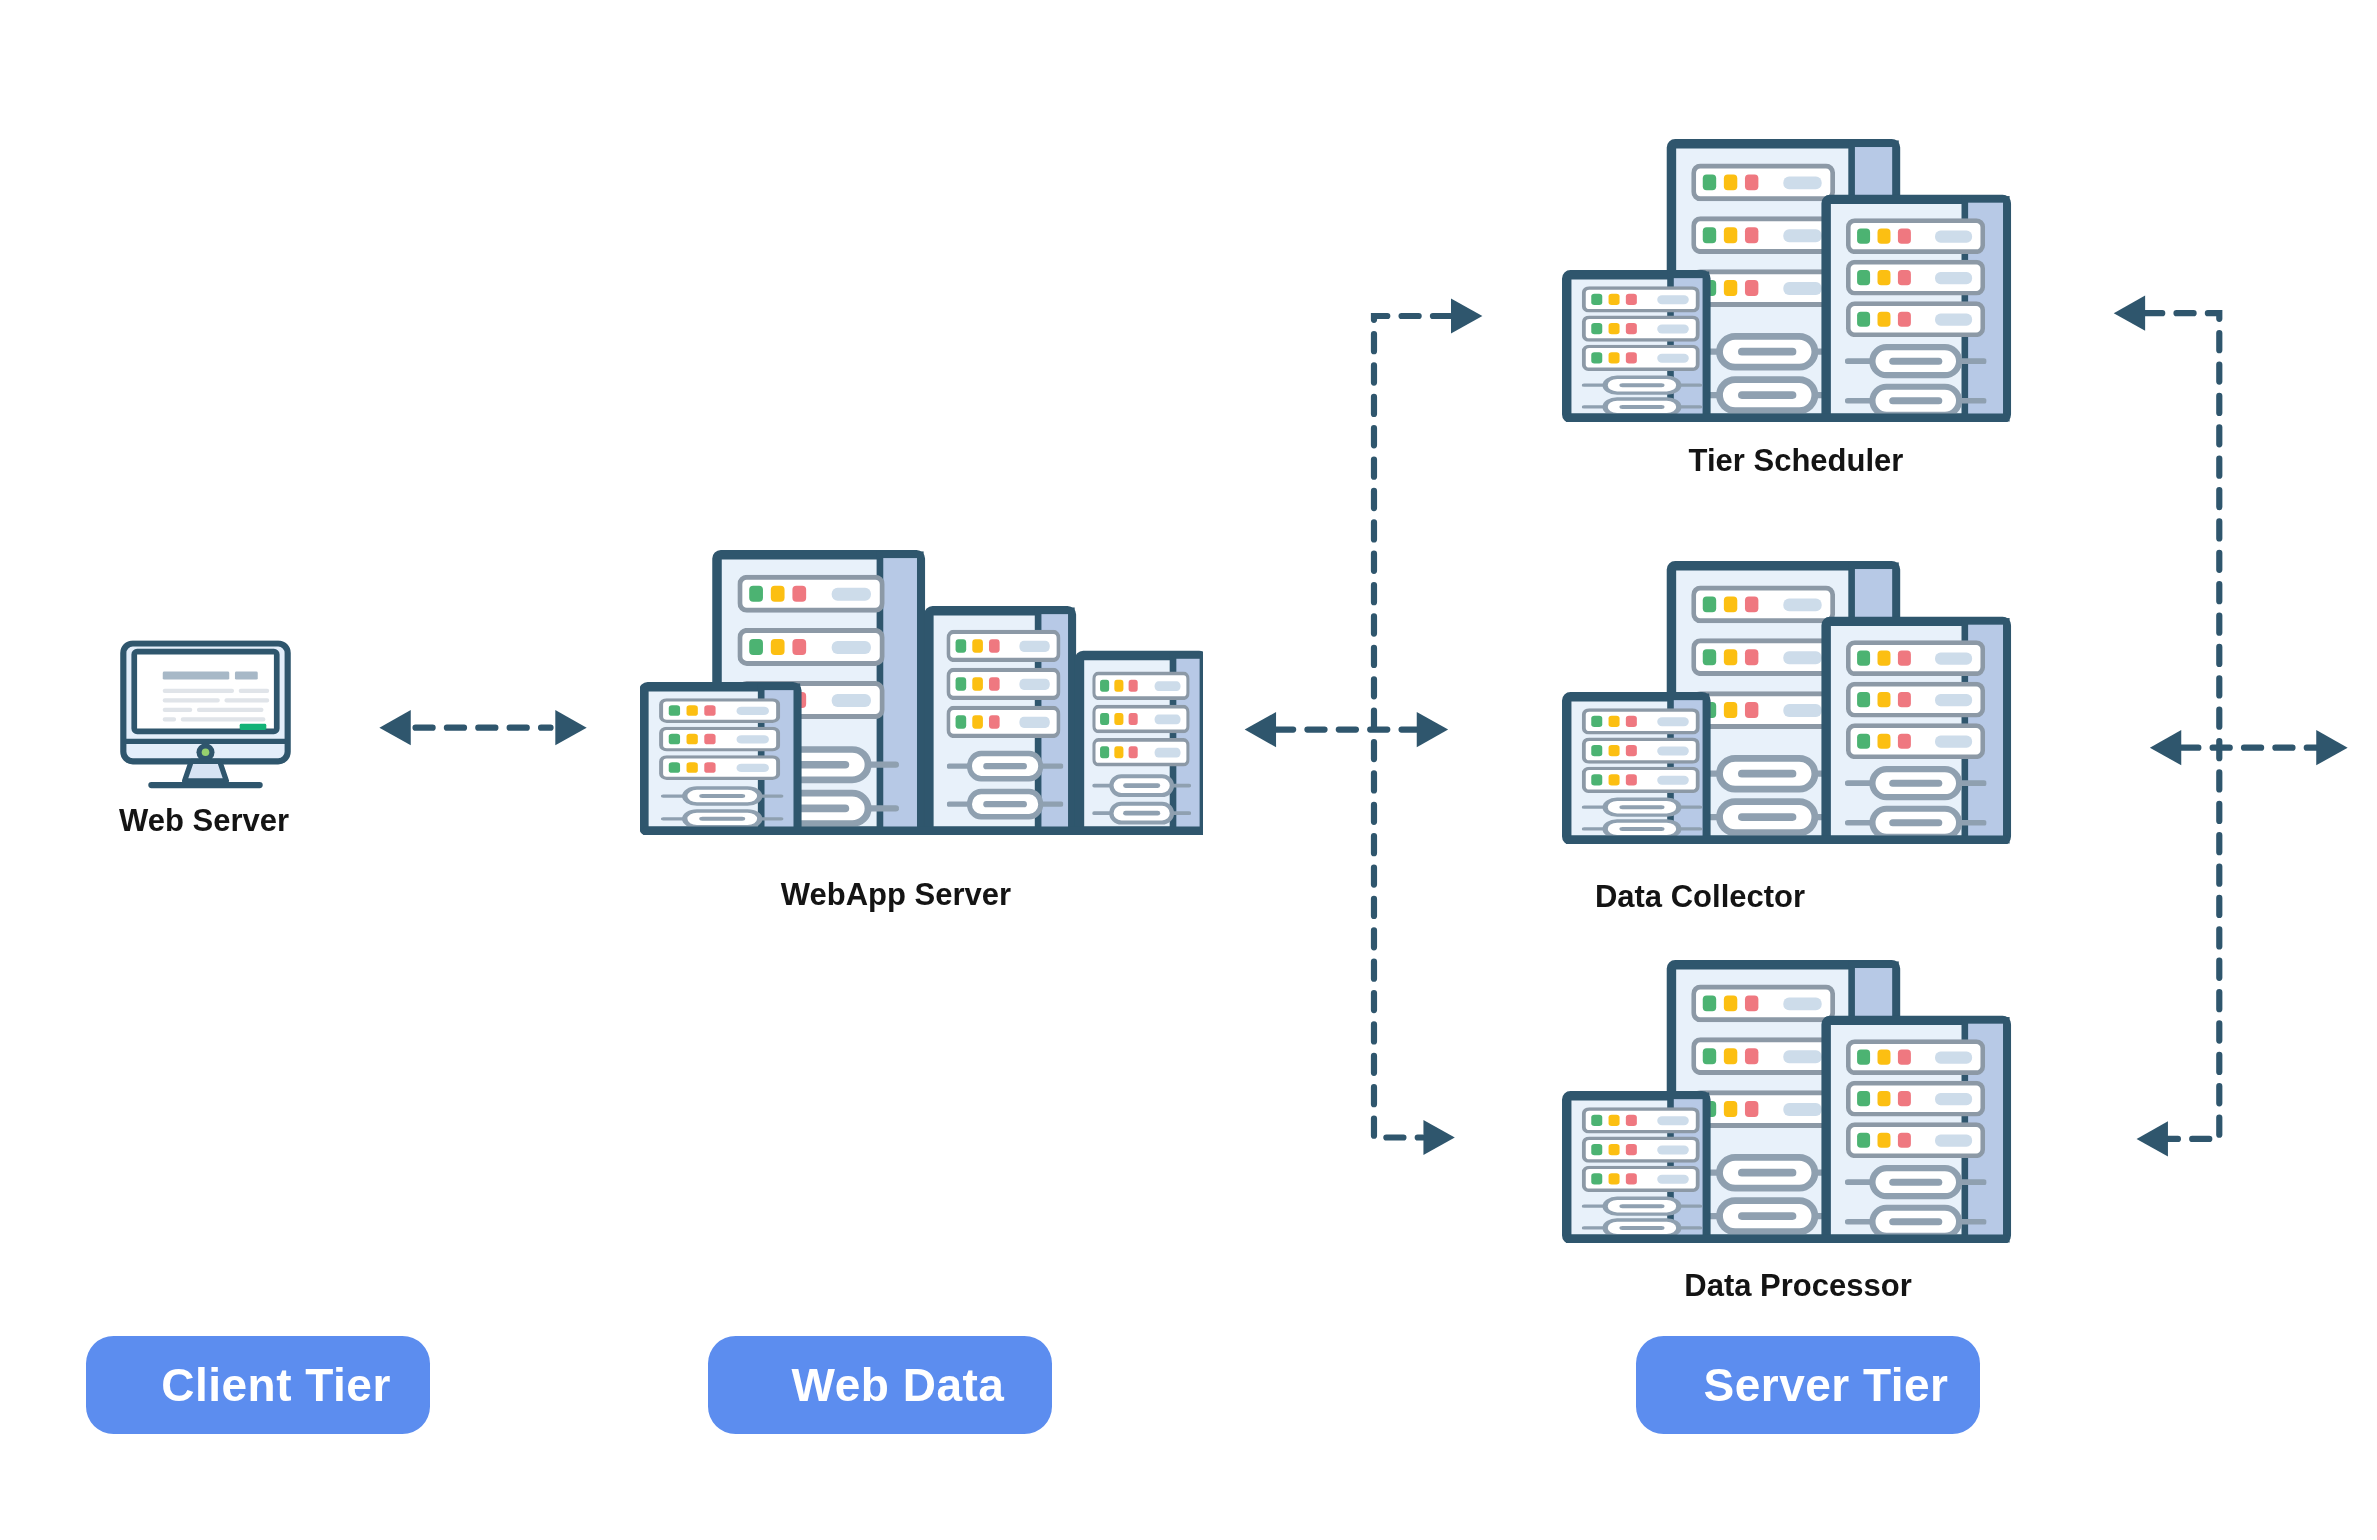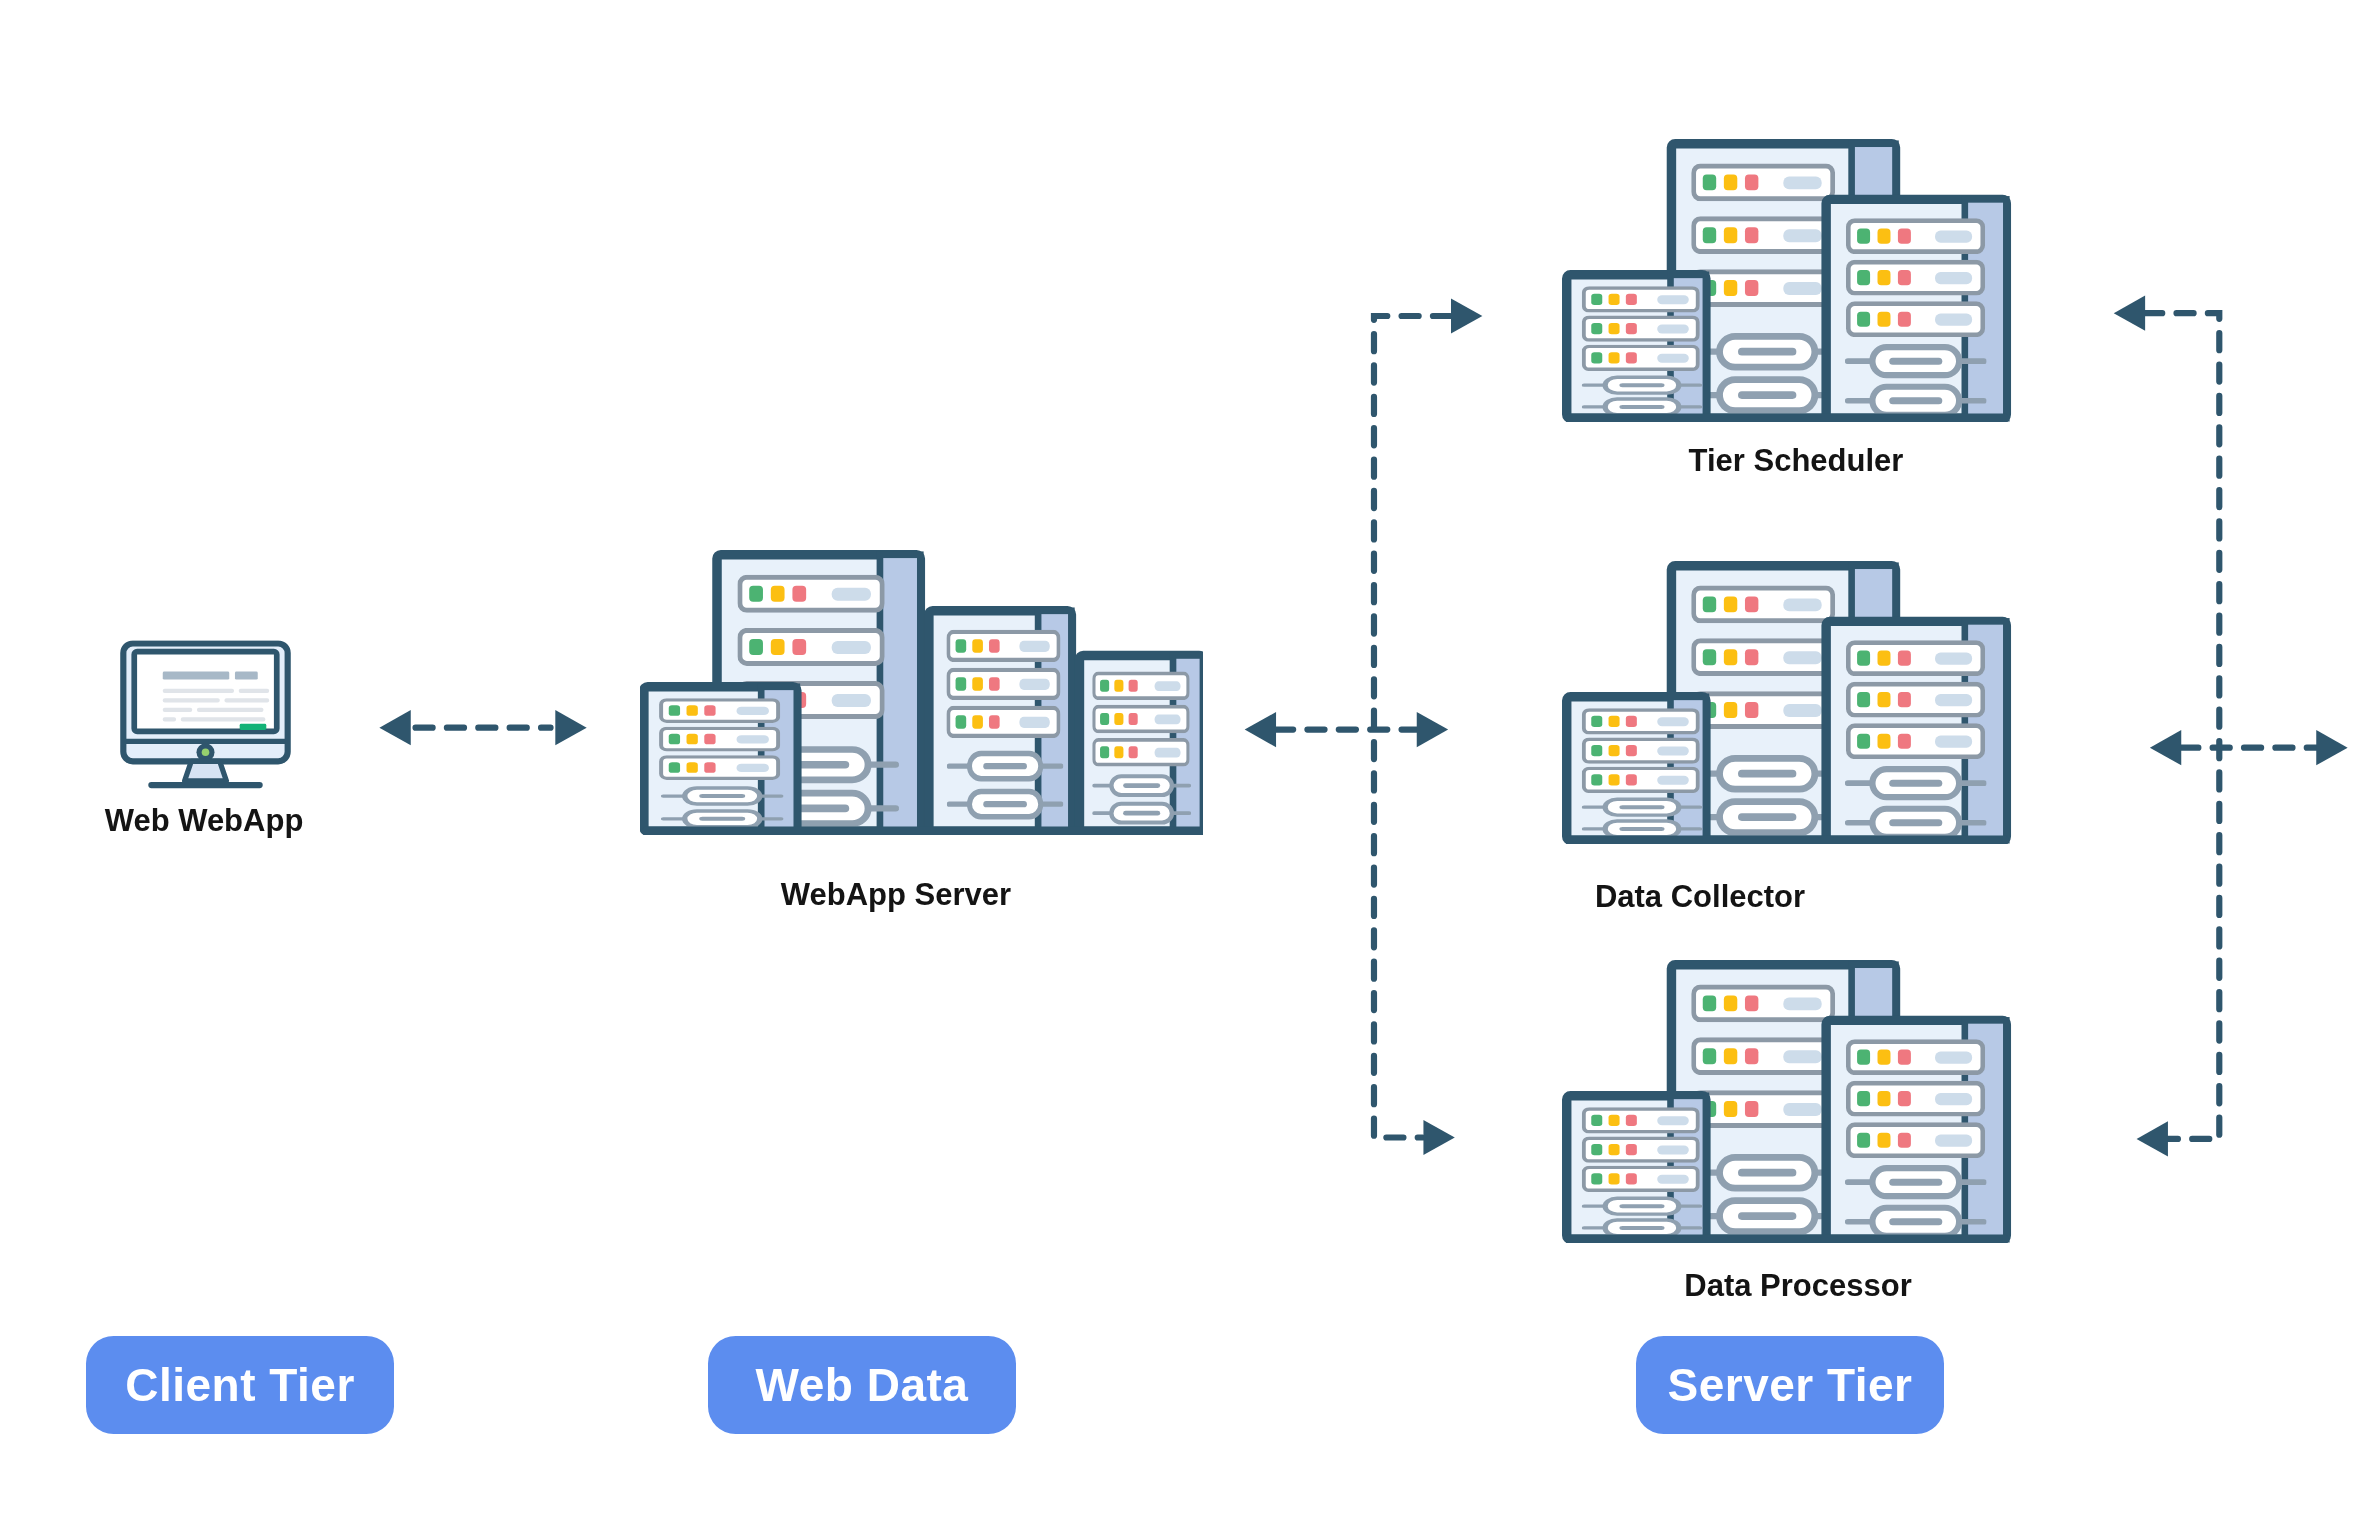--- a/index.html
+++ b/index.html
@@ -6,21 +6,21 @@
   body{width:2960px;height:1541px;position:relative;overflow:hidden;
        font-family:"Liberation Sans", sans-serif;}
 
   .node-icon{position:absolute;}
   .node-label{position:absolute;transform:translate(-50%,-50%);
       font-size:31px;font-weight:700;color:var(--label-text);
       white-space:nowrap;letter-spacing:0px;}
 
   .tier-badge{position:absolute;top:1336px;width:308px;height:98px;
       background:var(--badge-bg);border-radius:27.6px;
-      display:flex;align-items:center;justify-content:center;}
+      display:flex;align-items:center;justify-content:center;padding-left:36px;}
   .tier-badge span{color:var(--badge-text);font-size:46px;font-weight:700;
       letter-spacing:0.5px;white-space:nowrap;}
 
   
   .twr{fill:var(--icon-fill);stroke:var(--outline);stroke-width:20px;}
   .strip{fill:var(--icon-panel);stroke:var(--outline);stroke-width:14px;}
   .baseline{stroke:var(--outline);stroke-width:20px;stroke-linecap:round;}
   .unit-border{fill:#ffffff;stroke:var(--unit-border);stroke-width:10px;}
   .unit-bar{fill:var(--unit-bar);}
   .dot-green{fill:var(--dot-green);}
@@ -204,21 +204,21 @@
     <line x1="4588" y1="1572" x2="4872" y2="1572" class="dash"></line>
     <polygon class="ah" points="4522,1572 4588,1535 4588,1609"></polygon>
     <polygon class="ah" points="4938,1572 4872,1535 4872,1609"></polygon>
   </g>
 </svg>
 
 <div>
   <svg class="node-icon" style="left:120px;top:640px" width="171" height="150" viewBox="0 0 360 315">
       <use href="#monitor"></use>
     </svg>
-  <div class="node-label" style="left:204px;top:821px">Web WebApp</div>
+  <div class="node-label" style="left:204px;top:821px">Web Server</div>
 </div>
 
 <div>
   <svg class="node-icon" style="left:640px;top:550px" width="563" height="285" viewBox="0 0 1185 600">
       <use href="#cluster4"></use>
     </svg>
   <div class="node-label" style="left:896px;top:895px">WebApp Server</div>
 </div>
 
 <div>

